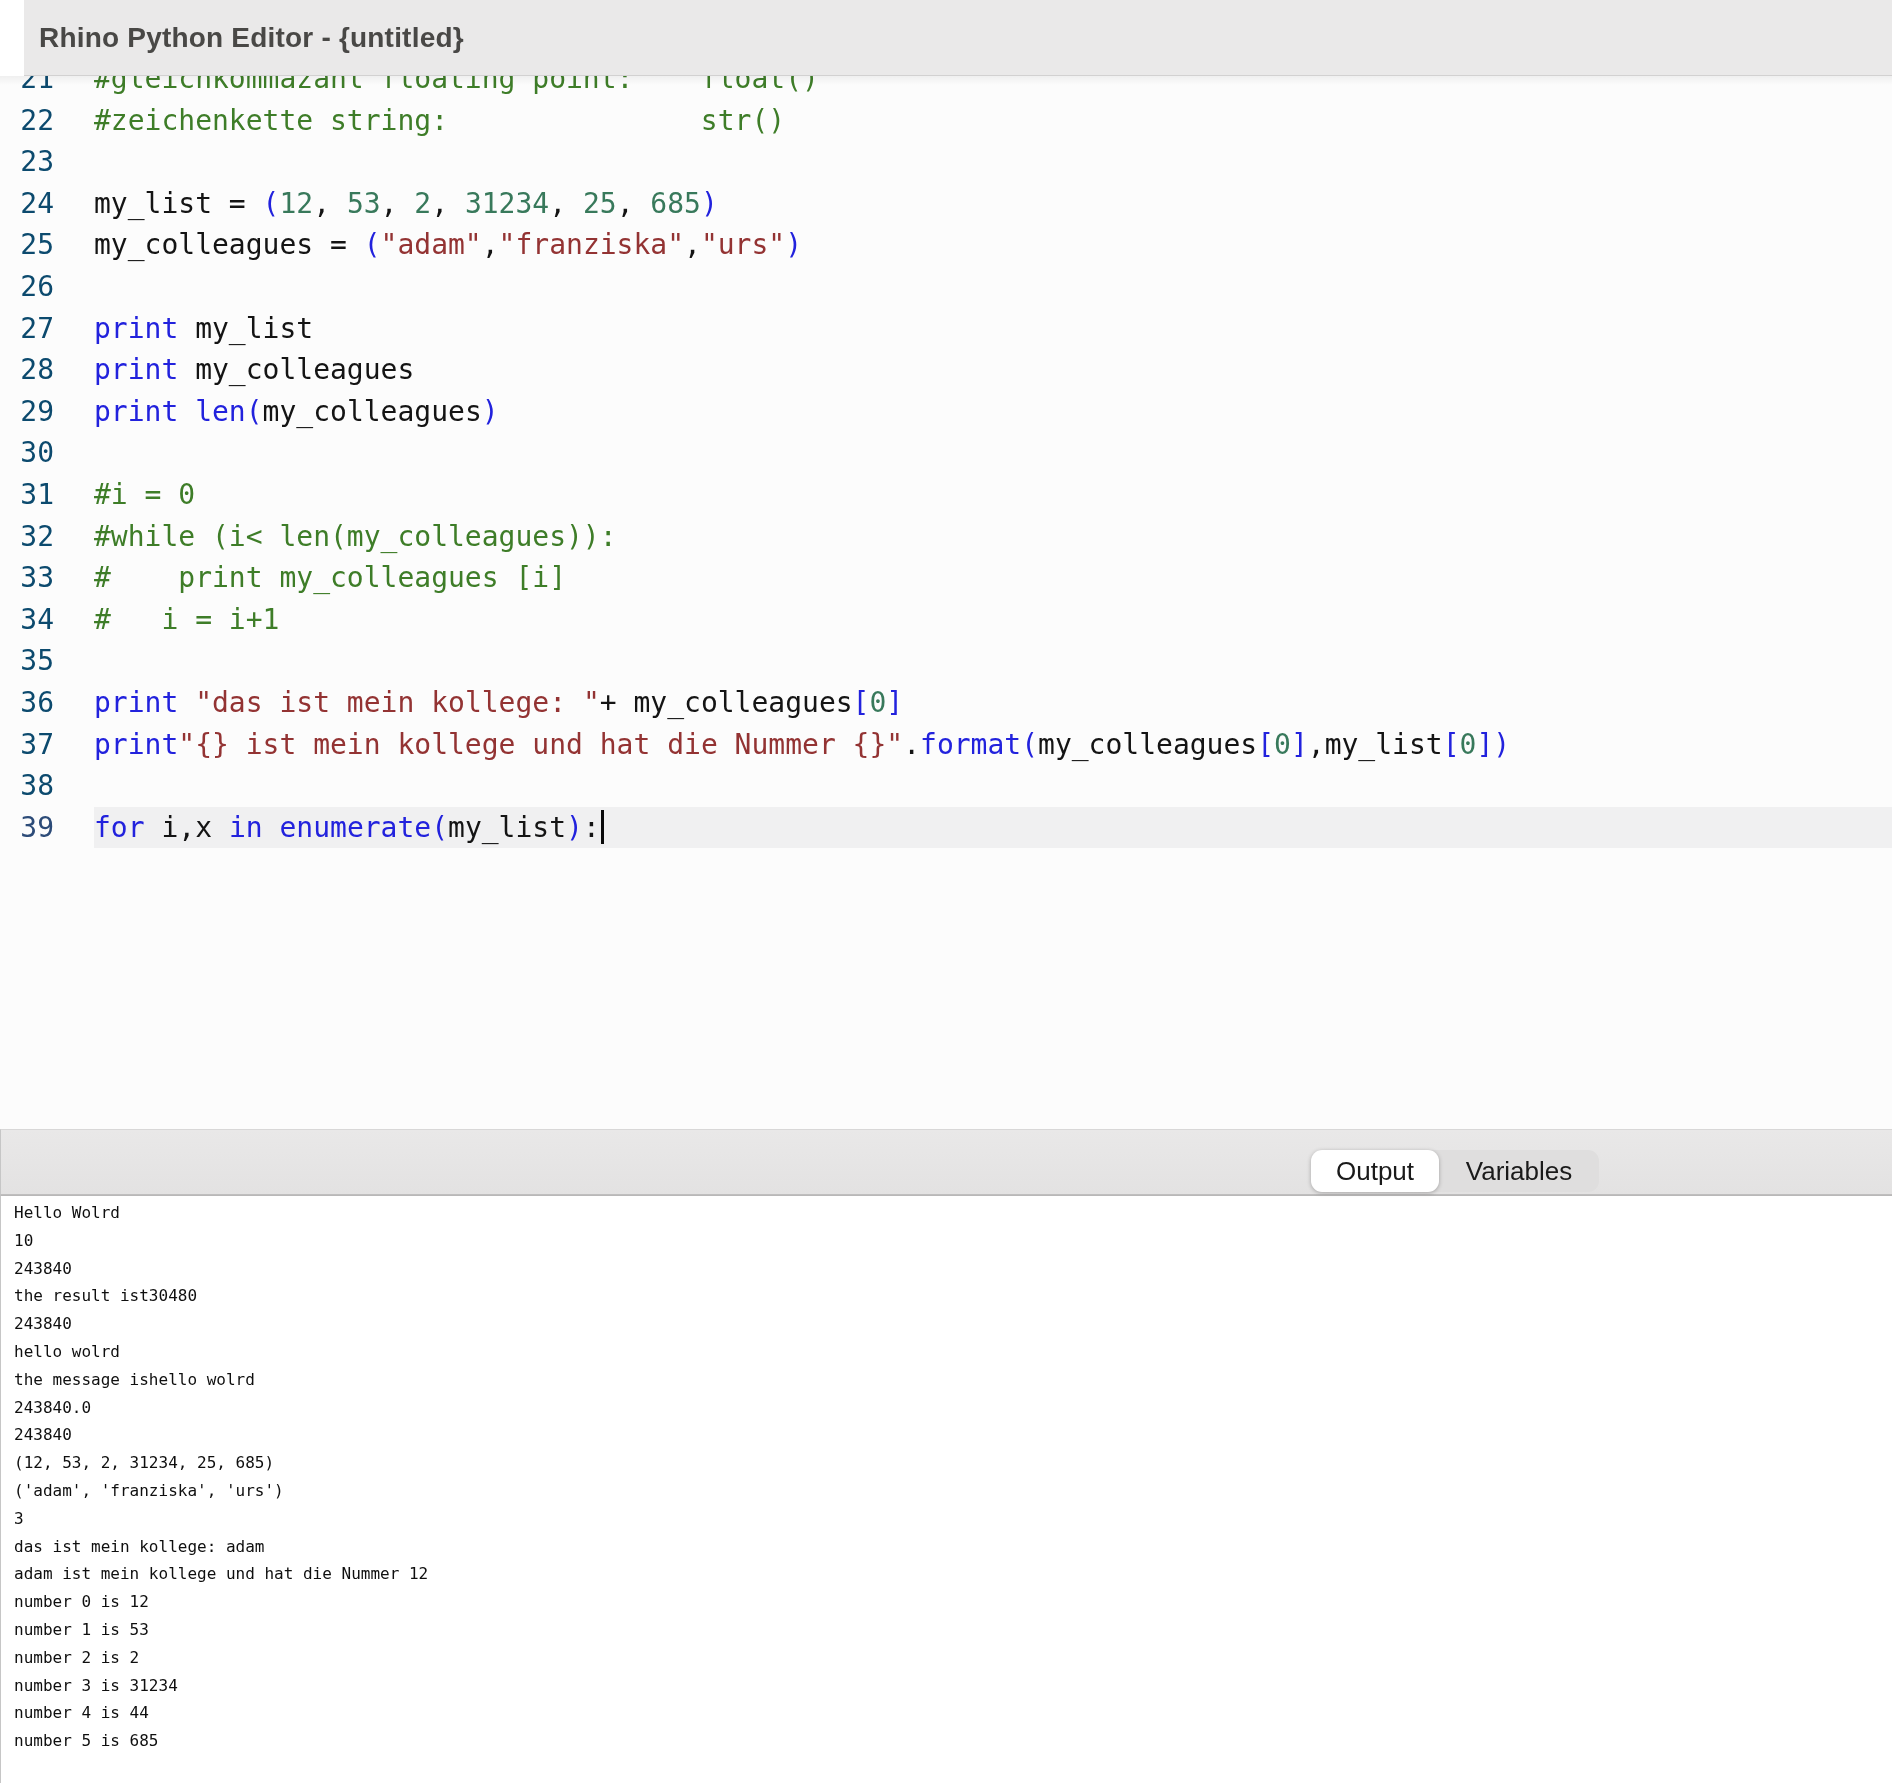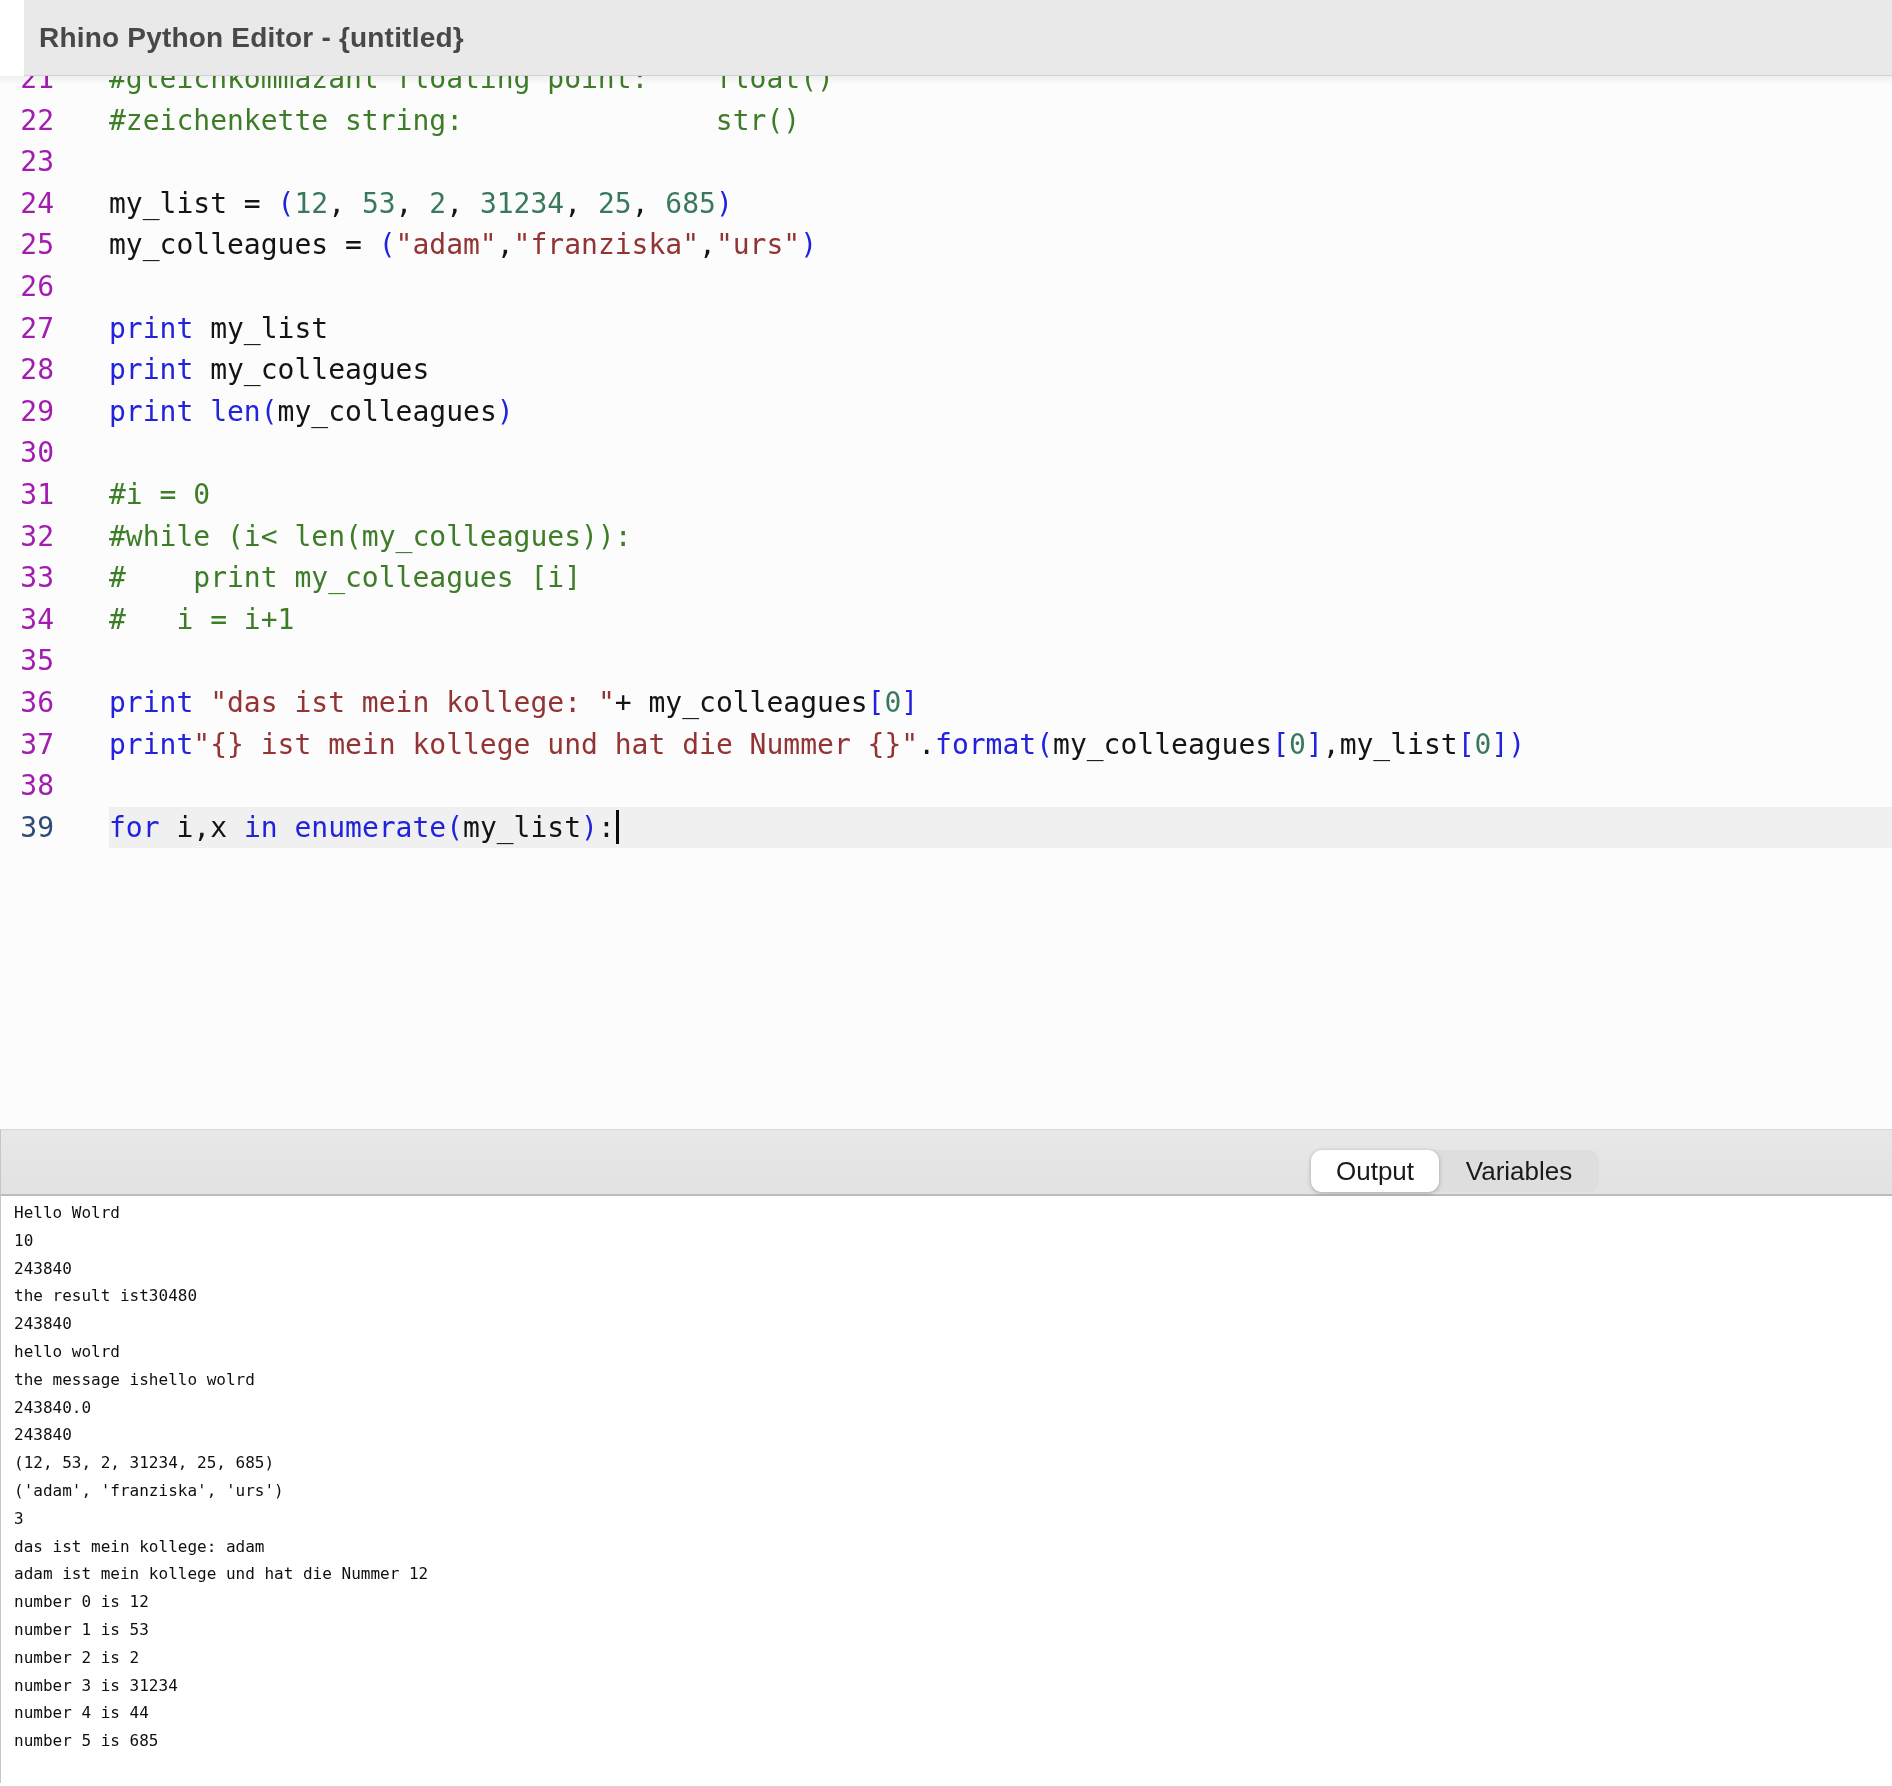--- a/index.html
+++ b/index.html
@@ -19,23 +19,23 @@
   .editor{
     position:relative;height:1053px;background:#fcfcfc;overflow:hidden;
     font-family:"DejaVu Sans Mono",monospace;font-size:28px;
   }
   .editor::before{
     content:"";position:absolute;left:0;top:0;right:0;height:9px;
     background:linear-gradient(rgba(0,0,0,.05),rgba(0,0,0,0));pointer-events:none;
   }
   .row{height:41.6px;line-height:41.6px;display:flex;white-space:pre;}
   .row.cut{margin-top:-18px;}
-  .ln{width:54px;text-align:right;color:#a21caf;flex:0 0 auto;}
+  .ln{width:54px;text-align:right;color:#0c4a6e;flex:0 0 auto;}
   .row.active .ln{color:#2c4b78;}
-  .codewrap{margin-left:55px;flex:1 1 auto;white-space:pre;color:#141414;}
+  .codewrap{margin-left:40px;flex:1 1 auto;white-space:pre;color:#141414;}
   .row.active .codewrap{background:#f0f0f1;}
   .seg-k{color:#2222dd;}
   .seg-n{color:#38795b;}
   .seg-s{color:#933333;}
   .seg-c{color:#3e7d28;}
   .seg-p{color:#141414;}
   .caret{
     display:inline-block;width:3px;height:34px;background:#0a0a0a;
     vertical-align:middle;margin-left:1px;position:relative;top:-2px;
   }

